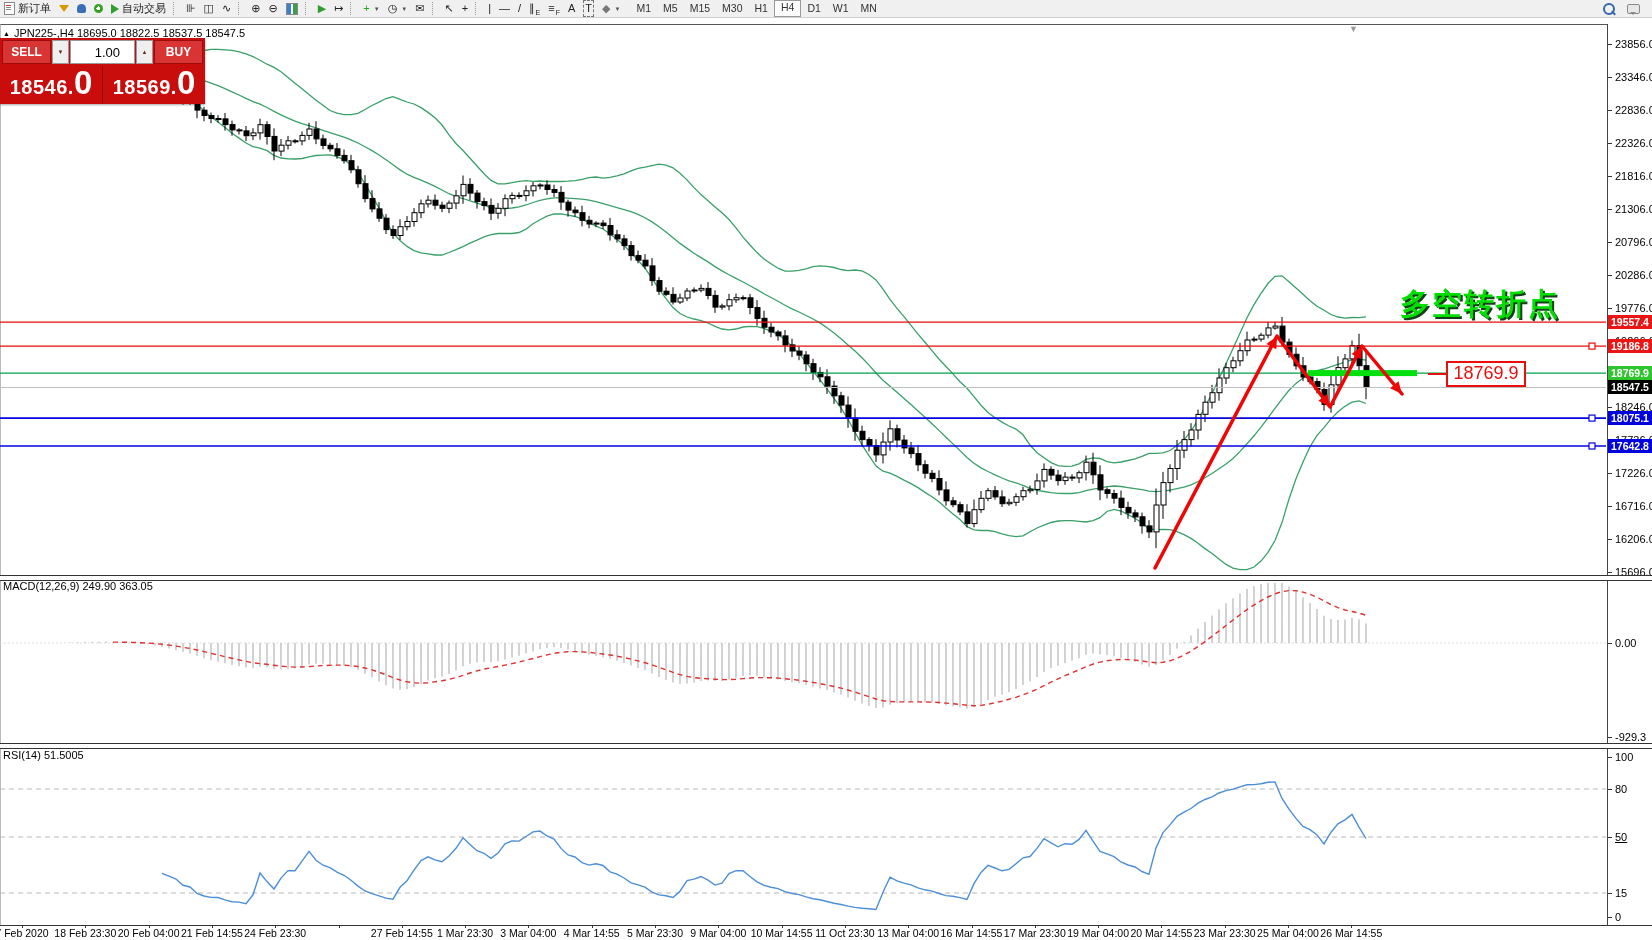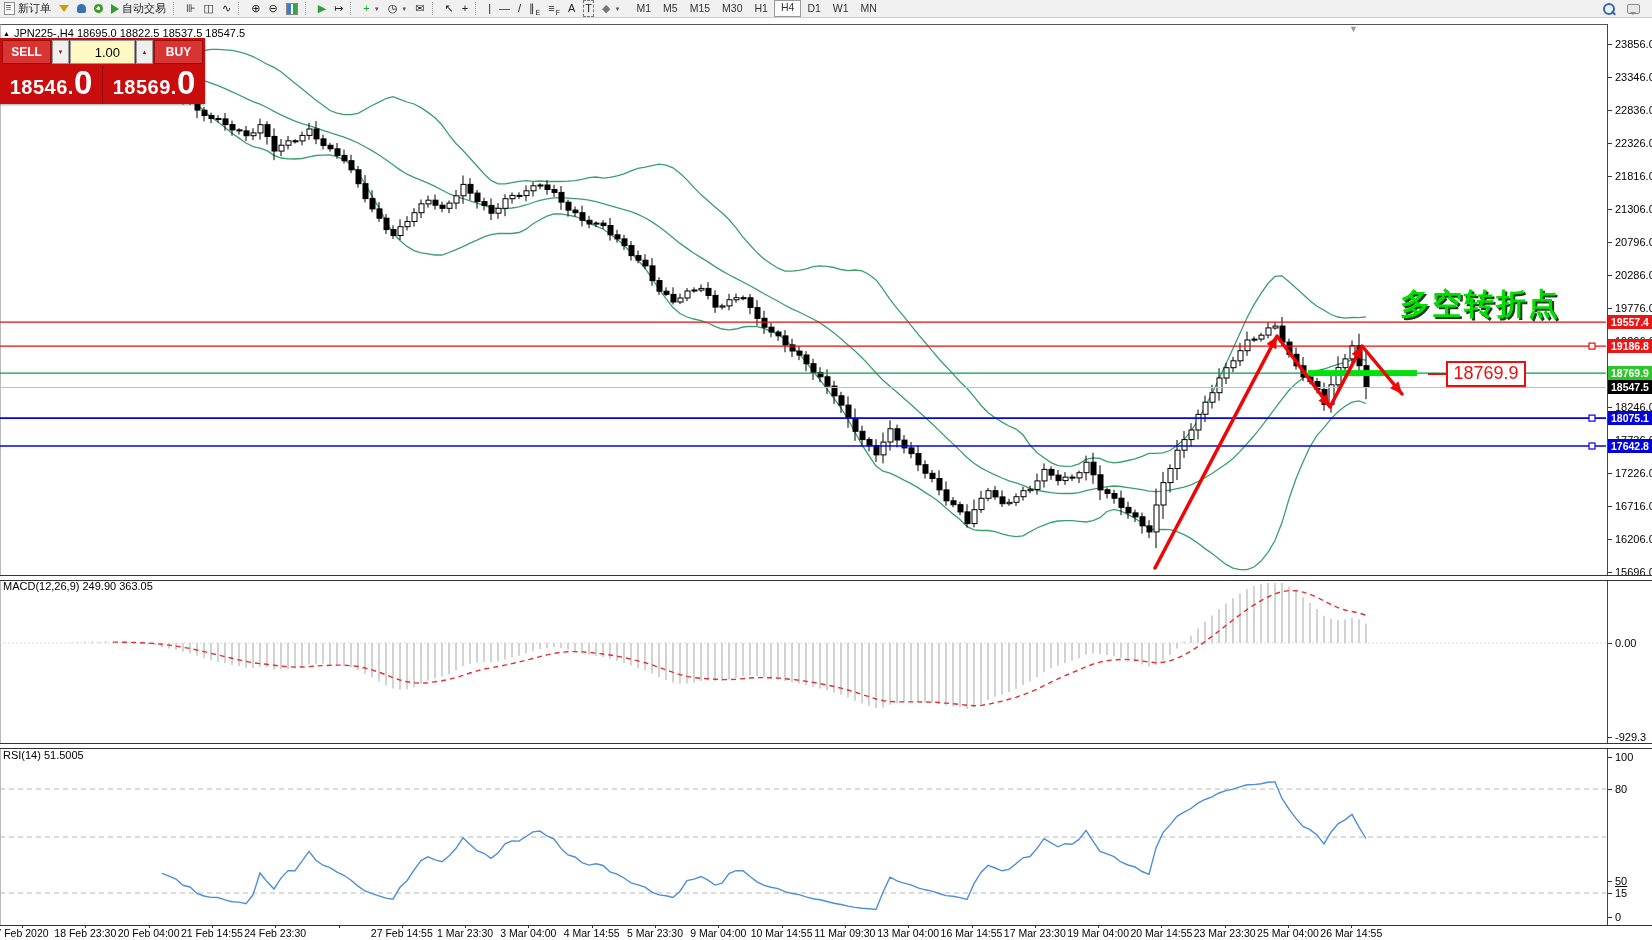--- a/index.html
+++ b/index.html
@@ -46,21 +46,21 @@
   
   #trade-panel{position:absolute;left:0;top:38px;width:205px;height:66px;background:#c90d0d;z-index:5;
                box-shadow:0 1px 2px rgba(0,0,0,.35);font-family:"Liberation Sans",sans-serif;text-align:right;}
   #tp-row1{display:flex;height:24px;padding:2px 2px 0 2px;gap:1px;align-items:stretch;}
   .tp-btn{background:#d83434;border:1px solid #9e0b0b;color:#fff;font-size:12px;font-weight:bold;
           display:flex;align-items:center;justify-content:center;}
   #tp-sell-btn{width:47px;}
   #tp-buy-btn{width:47px;}
   .tp-spin{width:15px;background:#efefef;border:1px solid #999;color:#7a2020;font-size:6px;
            display:flex;align-items:center;justify-content:center;}
-  #tp-vol{flex:1;background:#fef9c3;border:1px solid #999;color:#000;font-size:13px;display:flex;
+  #tp-vol{flex:1;background:#ffffff;border:1px solid #999;color:#000;font-size:13px;display:flex;
           align-items:center;justify-content:flex-end;padding-right:14px;}
   #tp-row2{display:flex;height:38px;margin-top:2px;}
   .tp-price{flex:1;display:flex;align-items:baseline;justify-content:center;color:#fff;padding-top:2px;}
   .tp-price .pp{font-size:20px;font-weight:bold;letter-spacing:.5px;}
   .tp-price .pbig{font-size:33px;font-weight:bold;line-height:30px;}
   #tp-divider{width:1px;background:#8f0404;}
   
   #price-axis{position:absolute;left:1608px;top:24px;width:44px;height:902px;background:#fff;z-index:2;}
   .ptick{position:absolute;left:0;height:14px;font-size:11px;color:#000;white-space:nowrap;padding-left:7px;line-height:14px;}
   .ptick i{position:absolute;left:0;top:7px;width:4px;height:1px;background:#333;}
@@ -502,21 +502,21 @@
       <div class="ptag" style="top: 315px; background: rgb(234, 21, 21);">19186.8</div>
       <div class="ptag" style="top: 342px; background: rgb(47, 197, 47);">18769.9</div>
       <div class="ptag" style="top: 356px; background: rgb(0, 0, 0);">18547.5</div>
       <div class="ptag" style="top: 387px; background: rgb(2, 2, 221);">18075.1</div>
       <div class="ptag" style="top: 415px; background: rgb(2, 2, 221);">17642.8</div>
       <div class="ptick" style="top: 554px; margin-left: 48px;"><i></i>574.25</div>
       <div class="ptick" style="top: 612px;"><i></i>0.00</div>
       <div class="ptick" style="top: 706px;"><i></i>-929.3</div>
       <div class="ptick" style="top: 726px;"><i></i>100</div>
       <div class="ptick" style="top: 758px;"><i></i>80</div>
-      <div class="ptick" style="top: 850px; text-decoration: underline;"><i></i>50</div>
+      <div class="ptick" style="top: 806px; text-decoration: underline;"><i></i>50</div>
       <div class="ptick" style="top: 862px;"><i></i>15</div>
       <div class="ptick" style="top: 886px;"><i></i>0</div>
     </div>
   <div id="time-axis">
       <div class="tlab" style="left: 22px;">7 Feb 2020</div>
       <div class="ttick" style="left: 22px;"></div>
       <div class="tlab" style="left: 85.3px;">18 Feb 23:30</div>
       <div class="ttick" style="left: 85.3px;"></div>
       <div class="tlab" style="left: 148.6px;">20 Feb 04:00</div>
       <div class="ttick" style="left: 148.6px;"></div>
@@ -533,21 +533,21 @@
       <div class="tlab" style="left: 528.4px;">3 Mar 04:00</div>
       <div class="ttick" style="left: 528.4px;"></div>
       <div class="tlab" style="left: 591.7px;">4 Mar 14:55</div>
       <div class="ttick" style="left: 591.7px;"></div>
       <div class="tlab" style="left: 655px;">5 Mar 23:30</div>
       <div class="ttick" style="left: 655px;"></div>
       <div class="tlab" style="left: 718.3px;">9 Mar 04:00</div>
       <div class="ttick" style="left: 718.3px;"></div>
       <div class="tlab" style="left: 781.6px;">10 Mar 14:55</div>
       <div class="ttick" style="left: 781.6px;"></div>
-      <div class="tlab" style="left: 844.9px;">11 Mar 09:30</div>
+      <div class="tlab" style="left: 844.9px;">11 Oct 23:30</div>
       <div class="ttick" style="left: 844.9px;"></div>
       <div class="tlab" style="left: 908.2px;">13 Mar 04:00</div>
       <div class="ttick" style="left: 908.2px;"></div>
       <div class="tlab" style="left: 971.5px;">16 Mar 14:55</div>
       <div class="ttick" style="left: 971.5px;"></div>
       <div class="tlab" style="left: 1034.8px;">17 Mar 23:30</div>
       <div class="ttick" style="left: 1034.8px;"></div>
       <div class="tlab" style="left: 1098.1px;">19 Mar 04:00</div>
       <div class="ttick" style="left: 1098.1px;"></div>
       <div class="tlab" style="left: 1161.4px;">20 Mar 14:55</div>

